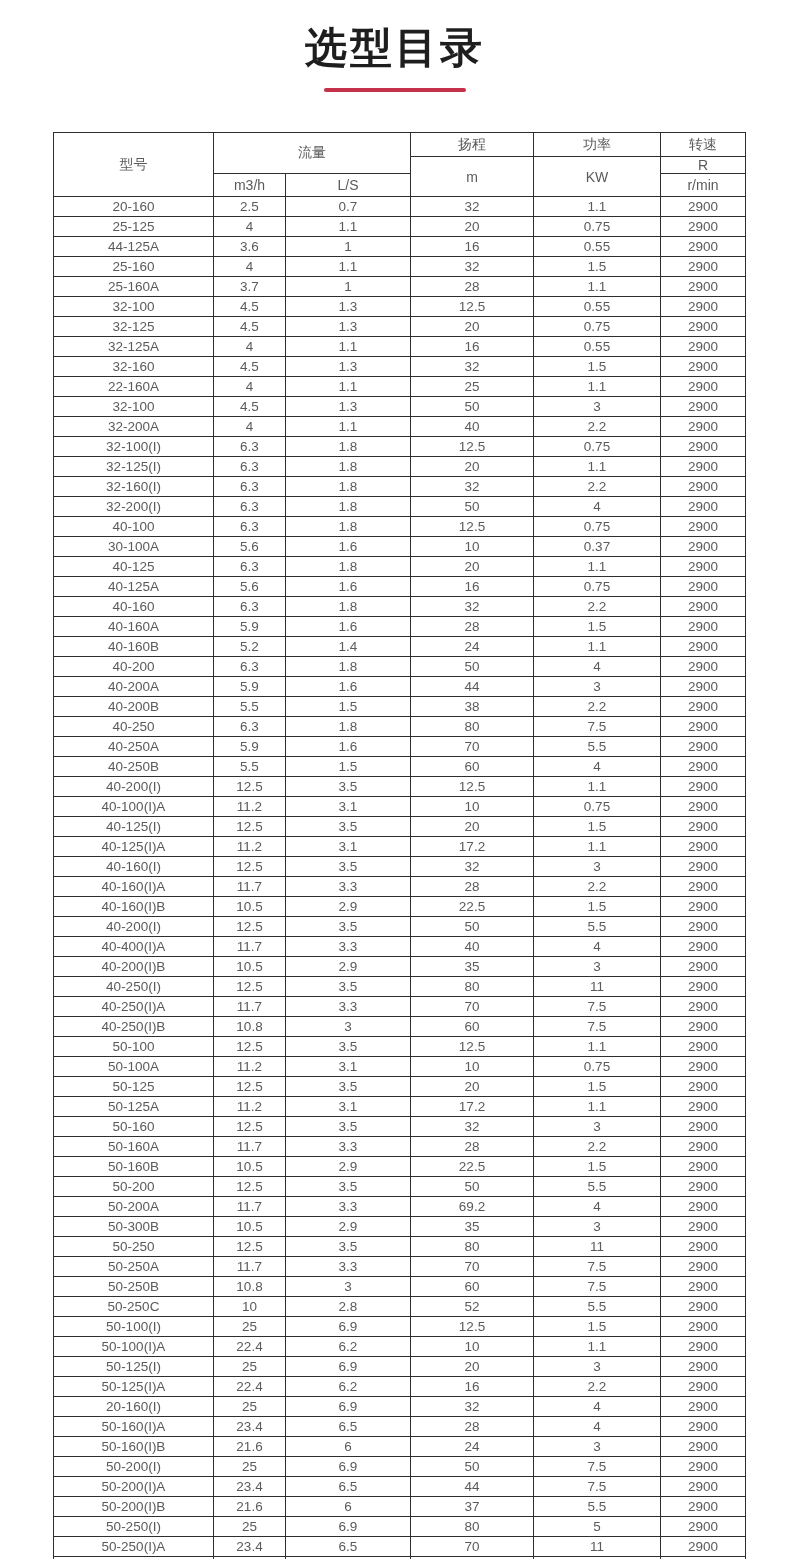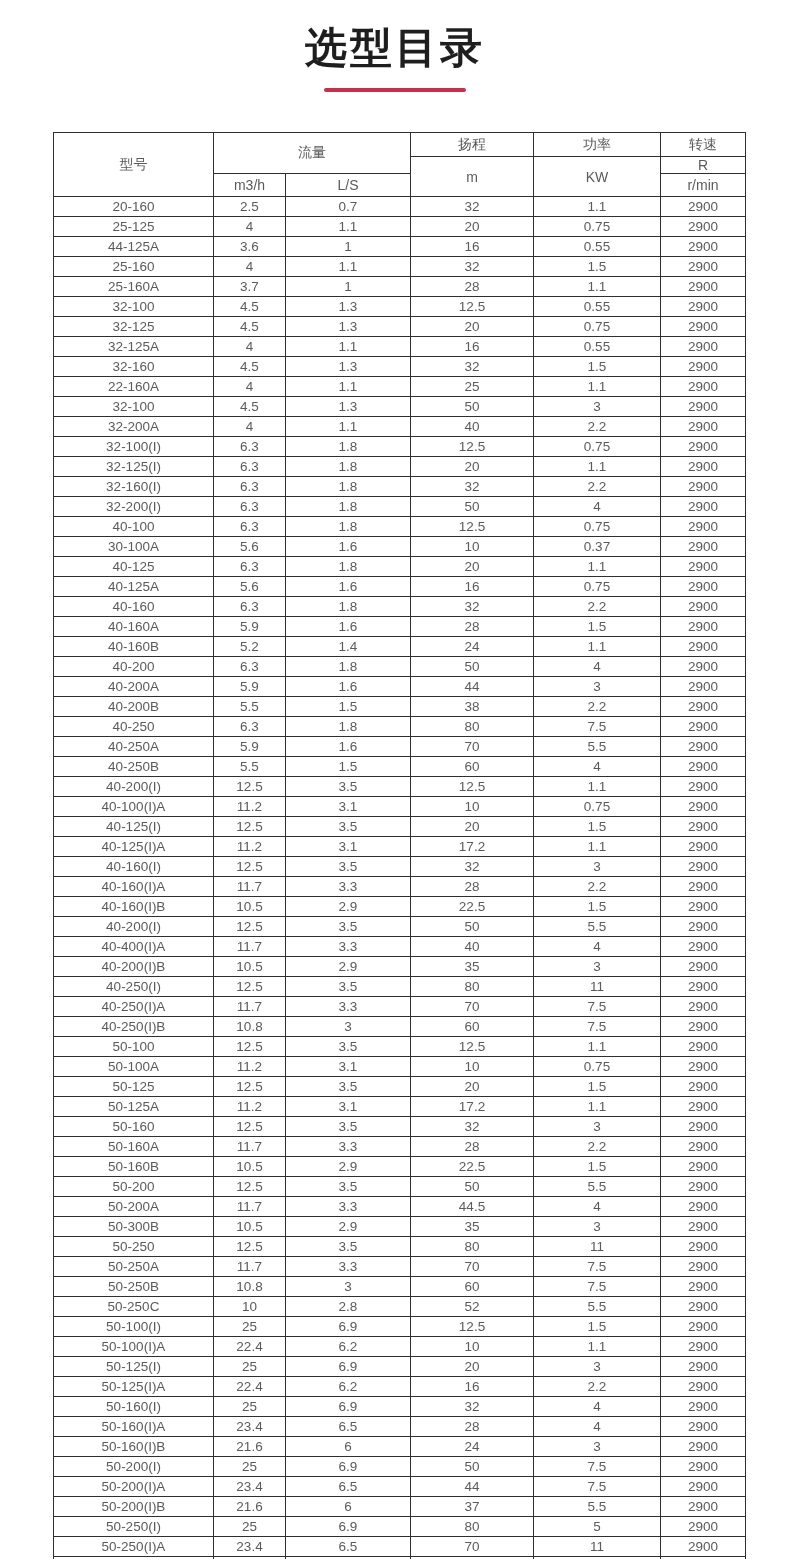--- a/index.html
+++ b/index.html
@@ -486,21 +486,21 @@
           <td>12.5</td>
           <td>3.5</td>
           <td>50</td>
           <td>5.5</td>
           <td>2900</td>
         </tr>
         <tr>
           <td>50-200A</td>
           <td>11.7</td>
           <td>3.3</td>
-          <td>44.5</td>
+          <td>69.2</td>
           <td>4</td>
           <td>2900</td>
         </tr>
         <tr>
           <td>50-300B</td>
           <td>10.5</td>
           <td>2.9</td>
           <td>35</td>
           <td>3</td>
           <td>2900</td>
@@ -563,21 +563,21 @@
         </tr>
         <tr>
           <td>50-125(I)A</td>
           <td>22.4</td>
           <td>6.2</td>
           <td>16</td>
           <td>2.2</td>
           <td>2900</td>
         </tr>
         <tr>
-          <td>50-160(I)</td>
+          <td>20-160(I)</td>
           <td>25</td>
           <td>6.9</td>
           <td>32</td>
           <td>4</td>
           <td>2900</td>
         </tr>
         <tr>
           <td>50-160(I)A</td>
           <td>23.4</td>
           <td>6.5</td>

